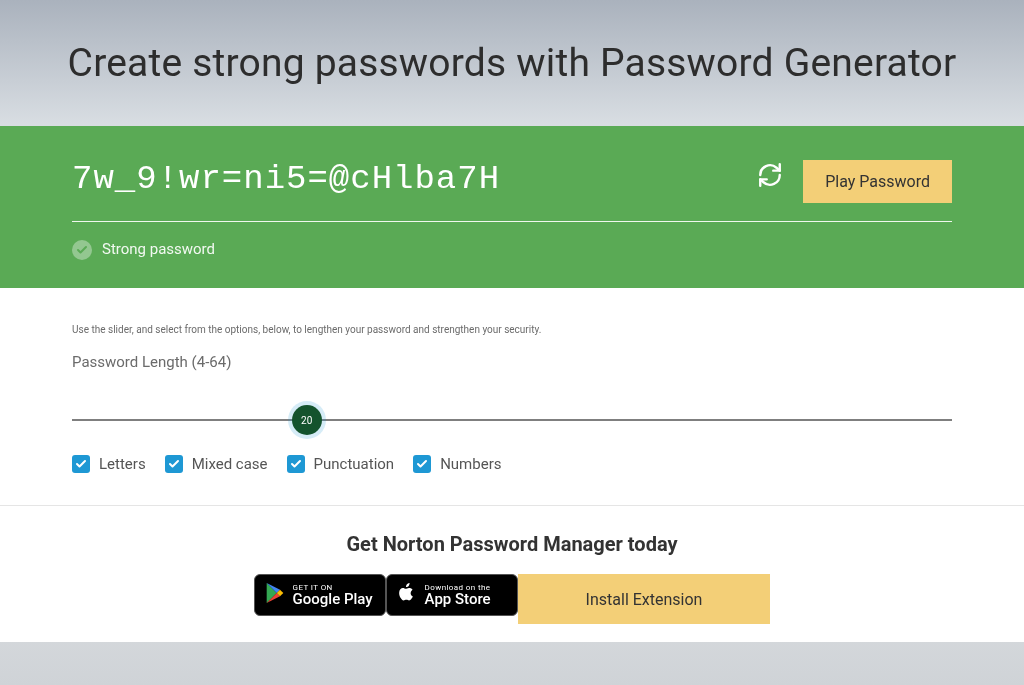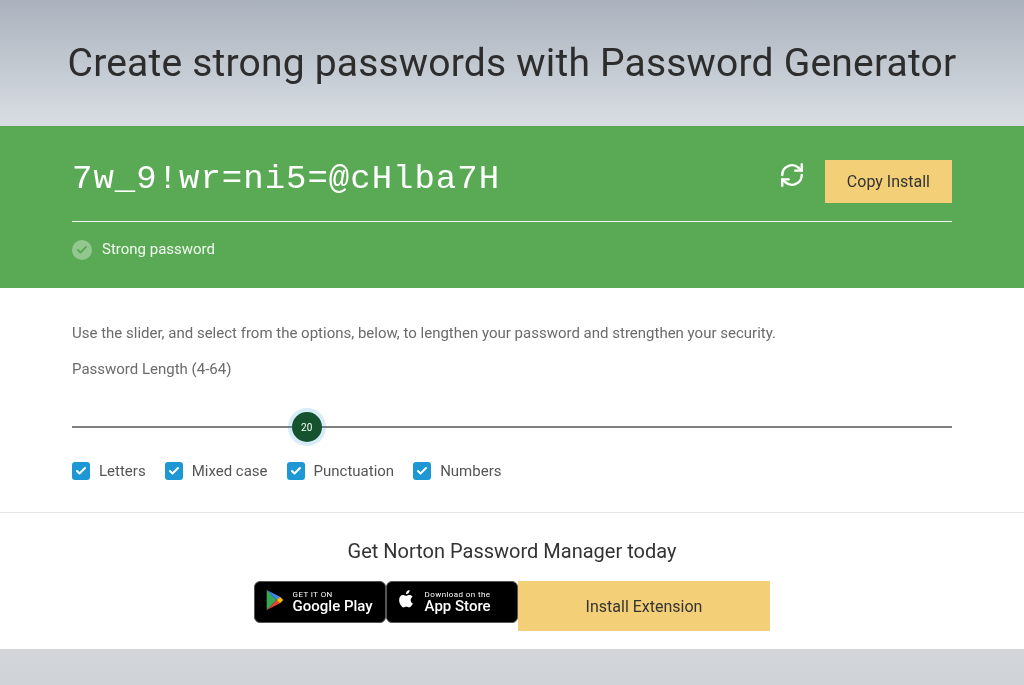--- a/index.html
+++ b/index.html
@@ -82,21 +82,21 @@
     justify-content: center;
   }
 
   .options {
     background: #ffffff;
     width: 100%;
     padding: 36px 72px 32px 72px;
     color: #666;
     border-bottom: 1px solid #e5e5e5;
   }
-  .options p { font-size: 15px; color: #6b6b6b; }
+  .options p { font-size: 10px; color: #6b6b6b; }
   .options .lenlabel { margin-top: 18px; font-size: 15px; color: #6b6b6b; }
 
   .slider-wrap {
     position: relative;
     margin: 48px 0 34px 0;
     height: 2px;
     background: #7f7f7f;
   }
   .slider-thumb {
     position: absolute;
@@ -139,21 +139,21 @@
 
   .promo {
     width: 100%;
     background: #ffffff;
     text-align: center;
     padding: 26px 0 18px 0;
   }
   .promo-title {
     font-size: 20px;
     color: #333;
-    font-weight: 400;
+    font-weight: 700;
     margin-bottom: 18px;
   }
   .promo-row {
     display: flex;
     justify-content: center;
     align-items: stretch;
   }
   .badge {
     background: #000;
     color: #fff;
@@ -192,21 +192,21 @@
   <div class="pw-row">
     <div class="pw-text">7w_9!wr=ni5=@cHlba7H</div>
     <div class="refresh-btn">
       <svg width="26" height="26" viewBox="0 0 24 24" fill="none" stroke="white" stroke-width="2.2" stroke-linecap="round" stroke-linejoin="round">
         <path d="M21 2v6h-6"></path>
         <path d="M3 12a9 9 0 0 1 15-6.7L21 8"></path>
         <path d="M3 22v-6h6"></path>
         <path d="M21 12a9 9 0 0 1-15 6.7L3 16"></path>
       </svg>
     </div>
-    <button class="copy-btn">Copy Install</button>
+    <button class="copy-btn">Play Password</button>
   </div>
   <div class="pw-underline"></div>
   <div class="strength-row">
     <span class="check-circle">
       <svg width="12" height="12" viewBox="0 0 24 24" fill="none" stroke="#5aaa55" stroke-width="4" stroke-linecap="round" stroke-linejoin="round">
           <polyline points="20 6 9 17 4 12"></polyline>
         </svg>
     </span>
     <span>Strong password</span>
   </div>

